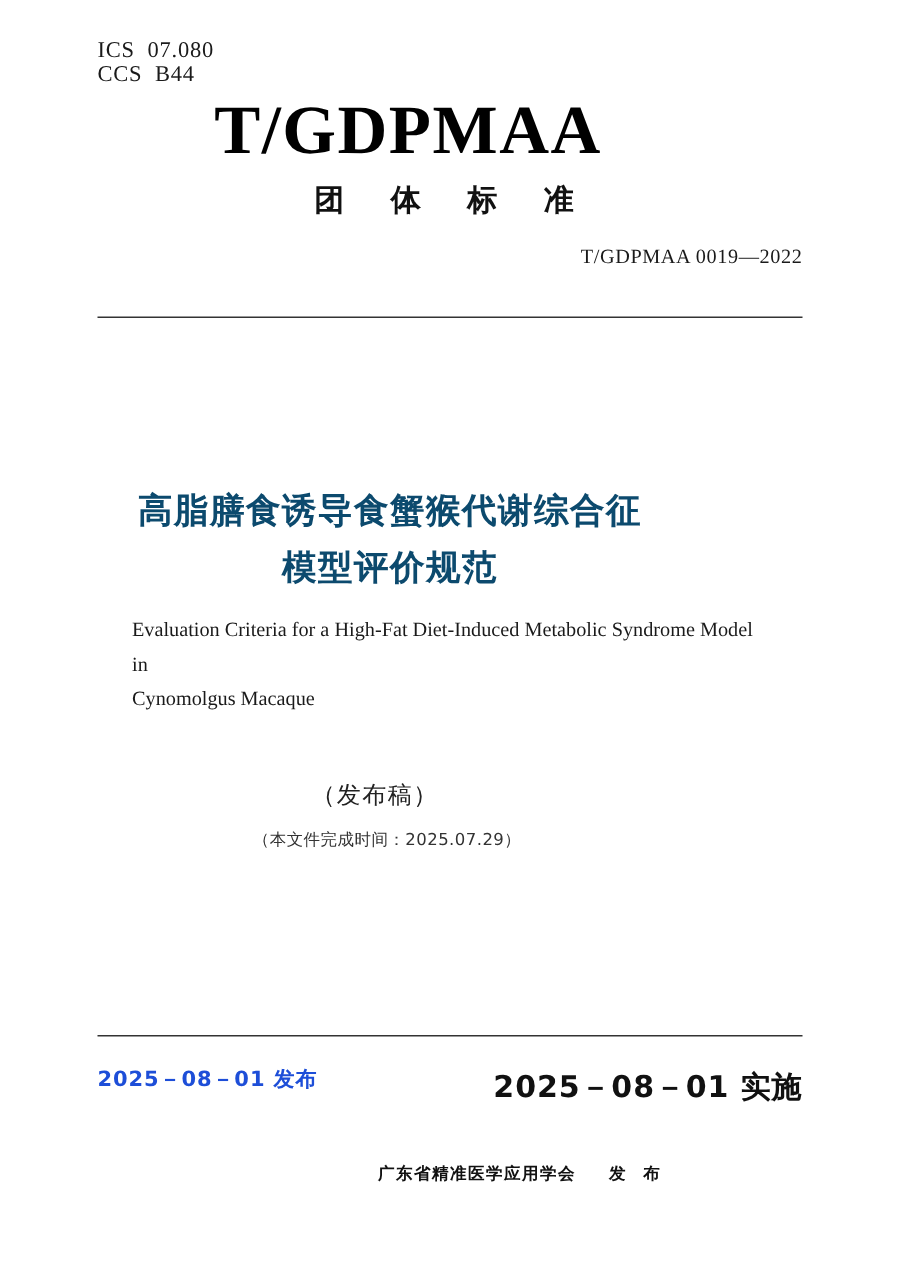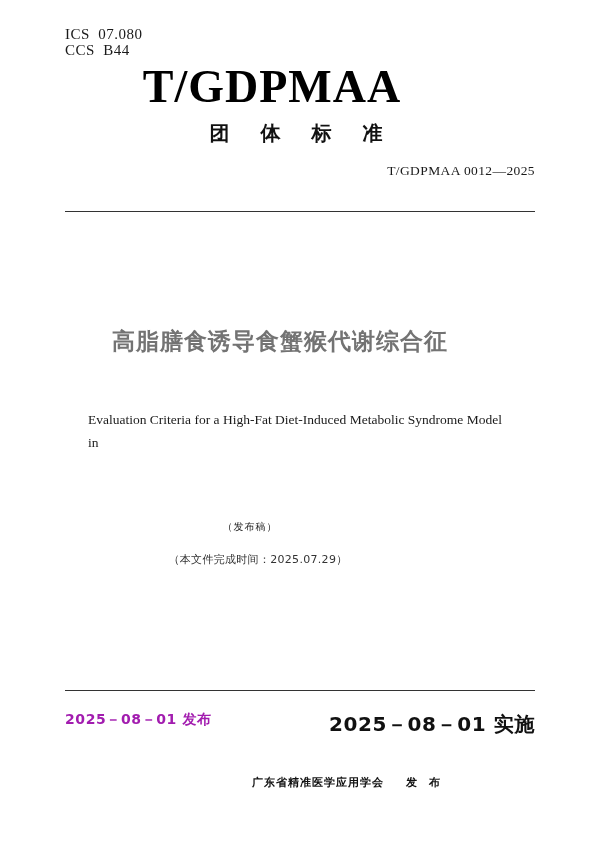--- a/index.html
+++ b/index.html
@@ -91,22 +91,21 @@
     position: absolute;
     top: 322px;
     left: 0;
     width: 520px;
     text-align: center;
     font-family: "DejaVu Sans", sans-serif;
     font-weight: bold;
     font-size: 23px;
     line-height: 38px;
     letter-spacing: 1px;
-    color: #737373;
-    margin-left: 20px;
+    color: #0c4a6e;
   }
 
   
   .en-title {
     position: absolute;
     top: 408px;
     left: 88px;
     width: 424px;
     text-align: left;
     font-family: "Liberation Serif", serif;
@@ -116,21 +115,21 @@
   }
 
   
   .note-release {
     position: absolute;
     top: 520px;
     left: 0;
     width: 500px;
     text-align: center;
     font-family: "DejaVu Sans", sans-serif;
-    font-size: 10px;
+    font-size: 16px;
     letter-spacing: 1px;
     color: #222;
   }
   .note-date {
     position: absolute;
     top: 552px;
     left: 0;
     width: 516px;
     text-align: center;
     font-family: "DejaVu Sans", sans-serif;
@@ -141,21 +140,21 @@
 
   
   .date-issue {
     position: absolute;
     top: 711px;
     left: 65px;
     font-family: "DejaVu Sans", sans-serif;
     font-weight: bold;
     font-size: 14px;
     letter-spacing: 0.6px;
-    color: #a21caf;
+    color: #1d4ed8;
     text-align: center;
   }
   .date-impl {
     position: absolute;
     top: 711px;
     right: 65px;
     font-family: "DejaVu Sans", sans-serif;
     font-weight: bold;
     font-size: 20px;
     letter-spacing: 0.6px;
@@ -189,30 +188,32 @@
   <div class="codes">
     <div>ICS  07.080</div>
     <div>CCS  B44</div>
   </div>
 
   <div class="mark-block">
     <div class="mark">T/GDPMAA</div>
     <div class="mark-sub">团 体 标 准</div>
   </div>
 
-  <div class="std-no">T/GDPMAA  0012—2025</div>
+  <div class="std-no">T/GDPMAA  0019—2022</div>
 
   <div class="rule-top"></div>
 
   <div class="cn-title">
     <div>高脂膳食诱导食蟹猴代谢综合征</div>
+    <div>模型评价规范</div>
   </div>
 
   <div class="en-title">
     <div>Evaluation Criteria for a High-Fat Diet-Induced Metabolic Syndrome Model in</div>
+    <div>Cynomolgus Macaque</div>
   </div>
 
   <div class="note-release">（发布稿）</div>
   <div class="note-date">（本文件完成时间：2025.07.29）</div>
 
   <div class="rule-bottom"></div>
 
   <div class="date-issue">2025－08－01 发布</div>
   <div class="date-impl">2025－08－01 实施</div>
 

